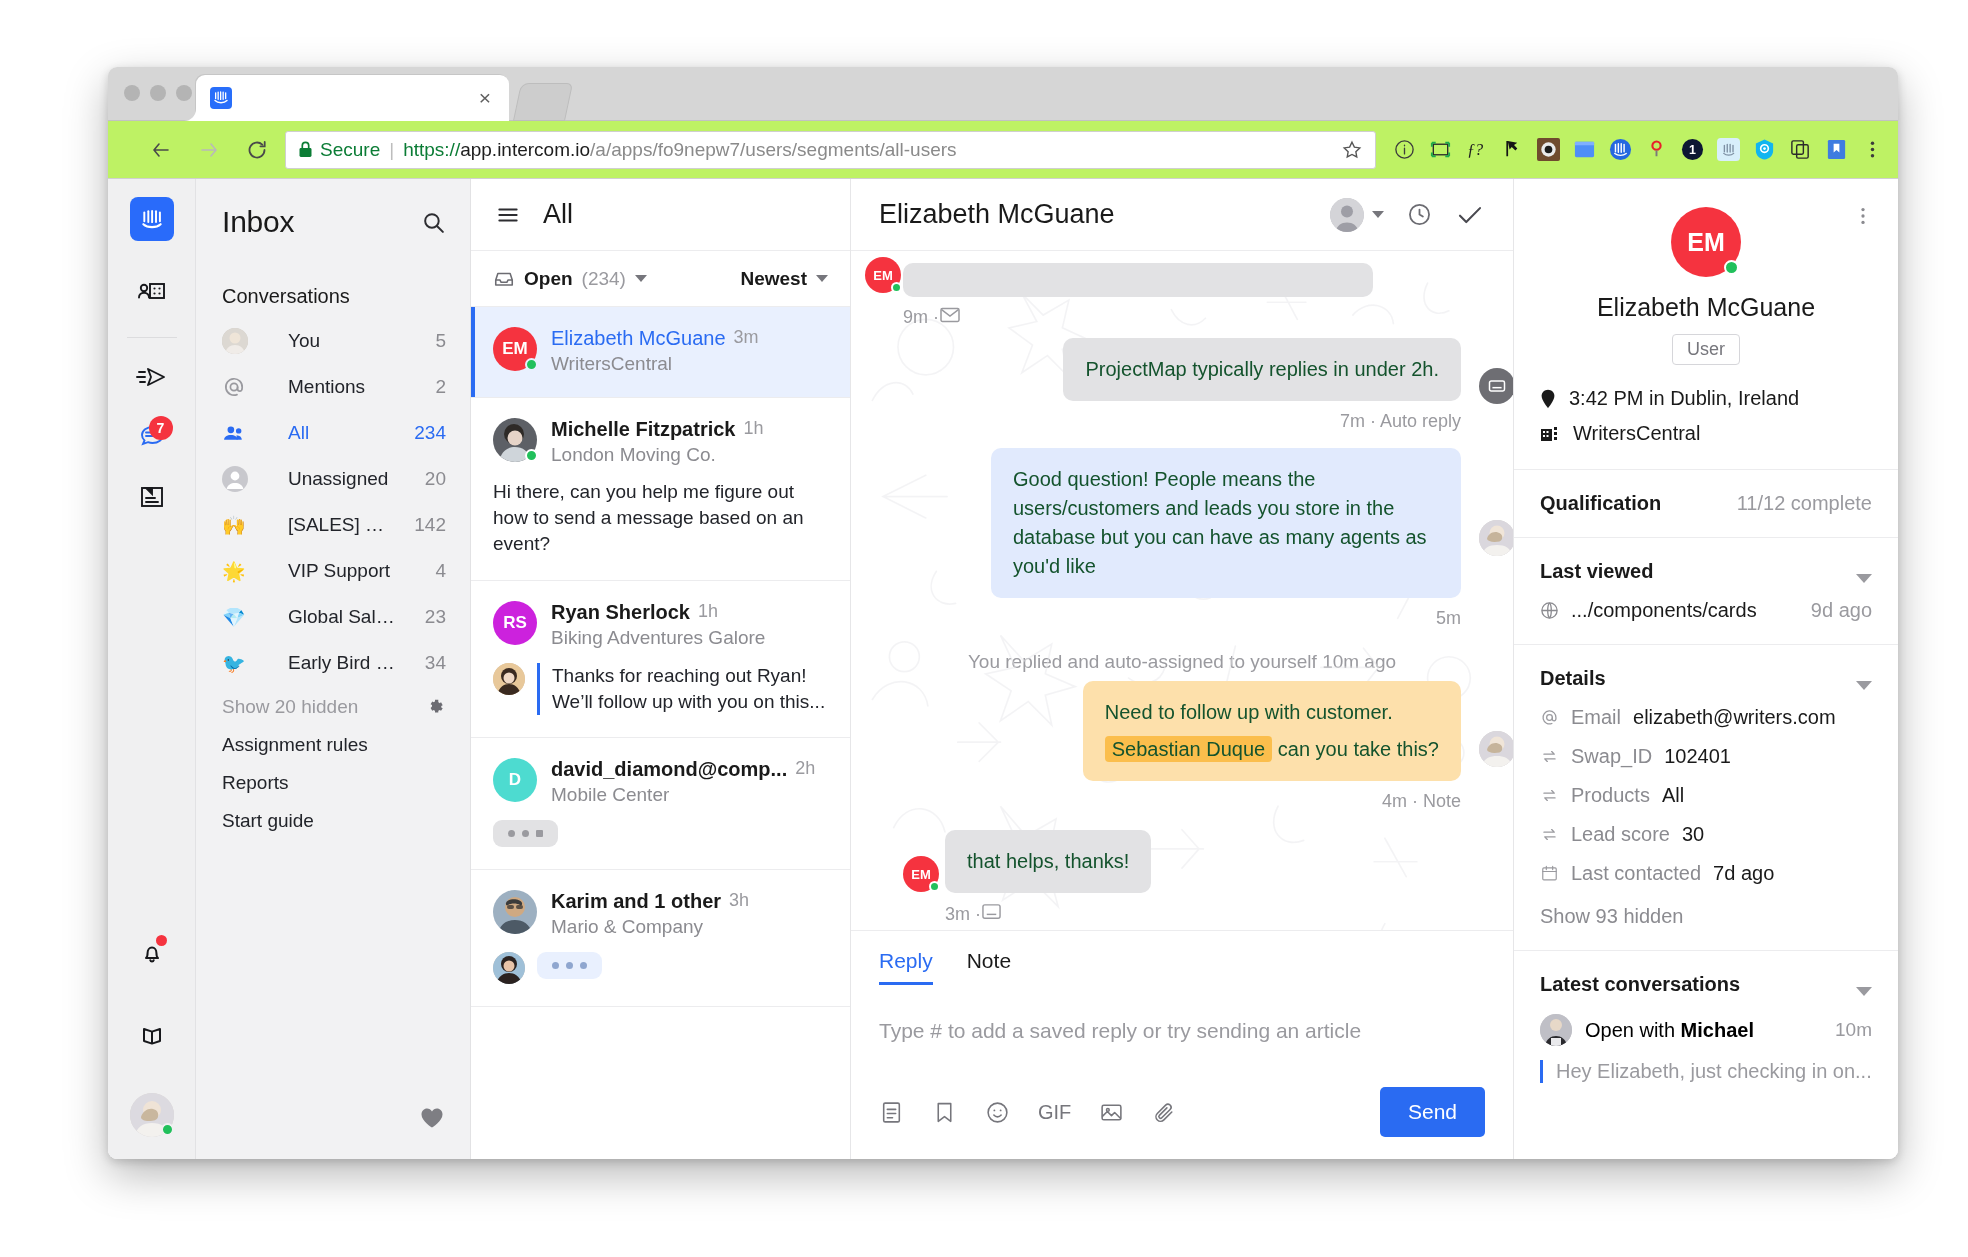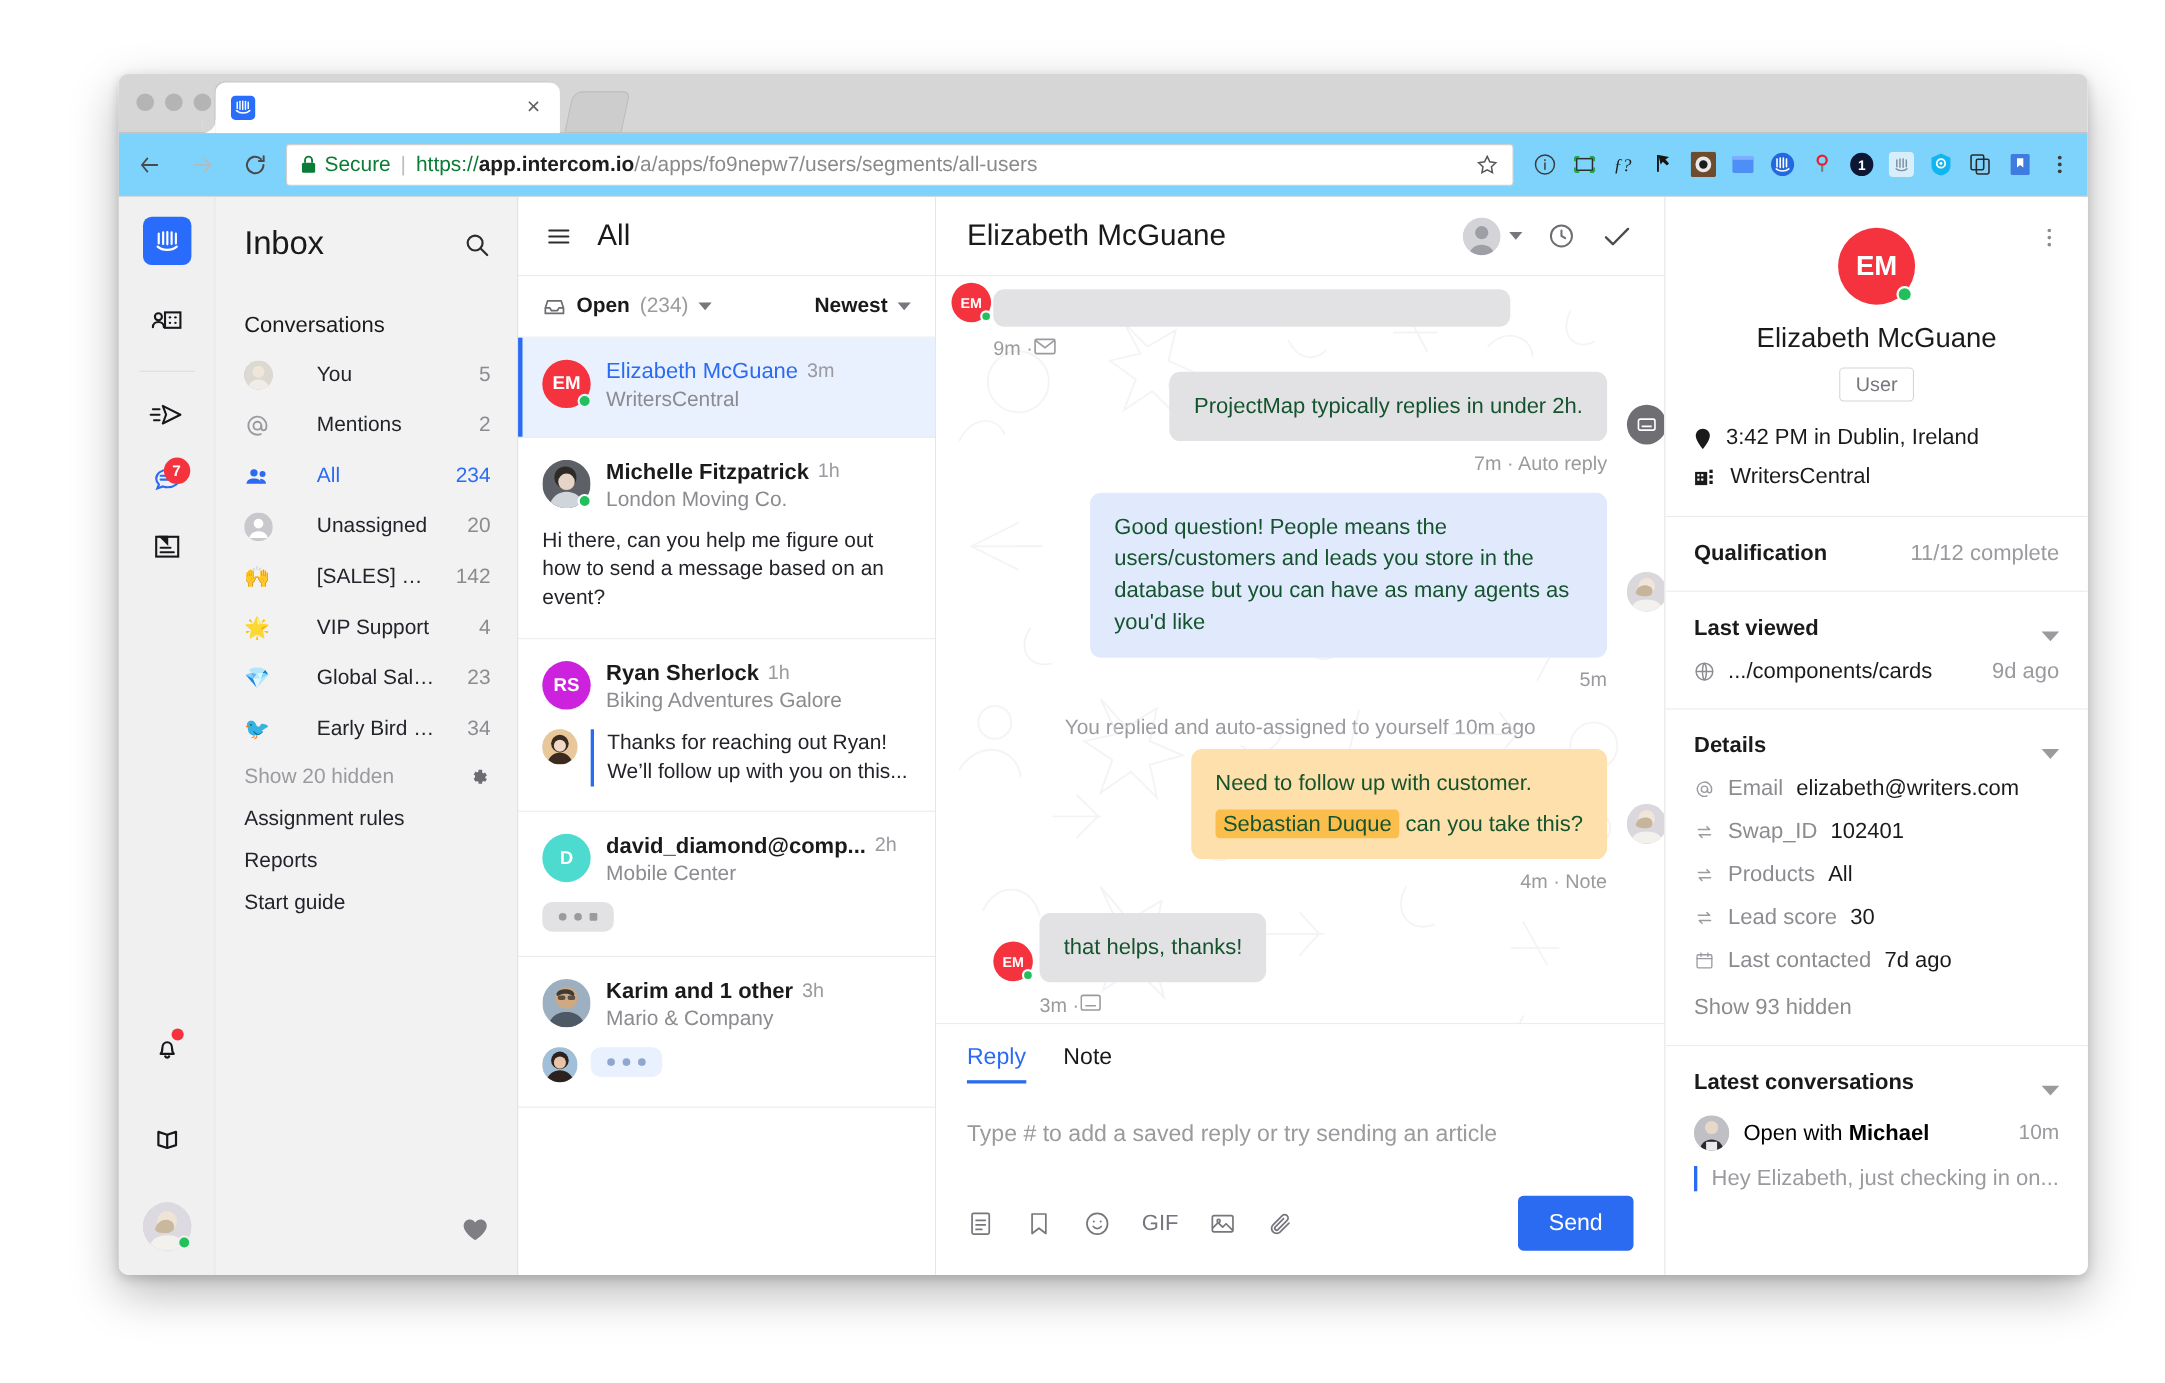--- a/index.html
+++ b/index.html
@@ -51,37 +51,37 @@
   }
   .tab-new {
     position:absolute; left:409px; top:16px; width:52px; height:38px;
     background:#cdcdcd; border:1px solid #bdbdbd;
     border-top-left-radius:8px; border-top-right-radius:6px;
     transform: skewX(-12deg);
   }
 
   
   .omnirow {
-    position:relative; height:58px; background:#7dd3fc;
+    position:relative; height:58px; background:#bef264;
     border-bottom:1px solid #d0d0d0;
-    display:flex; align-items:center;
+    display:flex; align-items:center;padding-left:25px;
   }
   .navbtn { width:40px; height:40px; margin-left:8px; display:flex; align-items:center; justify-content:center; color:#4a4a4a; }
   .navbtn.fwd { color:#b9b9b9; }
   .omnibox {
     position:relative; flex:1; height:38px; margin:0 10px 0 8px;
     background:#fff; border:1px solid #cfcfcf; border-radius:3px;
     display:flex; align-items:center; padding:0 12px;
     font-size:19px; color:#5a5a5a;
   }
   .lock { margin-right:7px; display:flex; }
   .secure { color:#0b7c35; margin-right:9px; font-size:19px; }
   .omnisep { color:#bdbdbd; margin-right:9px; }
   .url-scheme { color:#0b7c35; }
-  .url-host { color:#1e1e1e; font-weight:700; }
+  .url-host { color:#1e1e1e; font-weight:400; }
   .url-path { color:#8a8a8a; }
   .star { margin-left:auto; color:#555; display:flex; }
   .exticons { display:flex; align-items:center; gap:0px; padding-right:8px; }
   .exticon { width:36px; height:36px; display:flex; align-items:center; justify-content:center; }
 
   
   .app { position:relative; height:980px; display:flex; background:#f2f2f3; }
 
   
   .rail {

